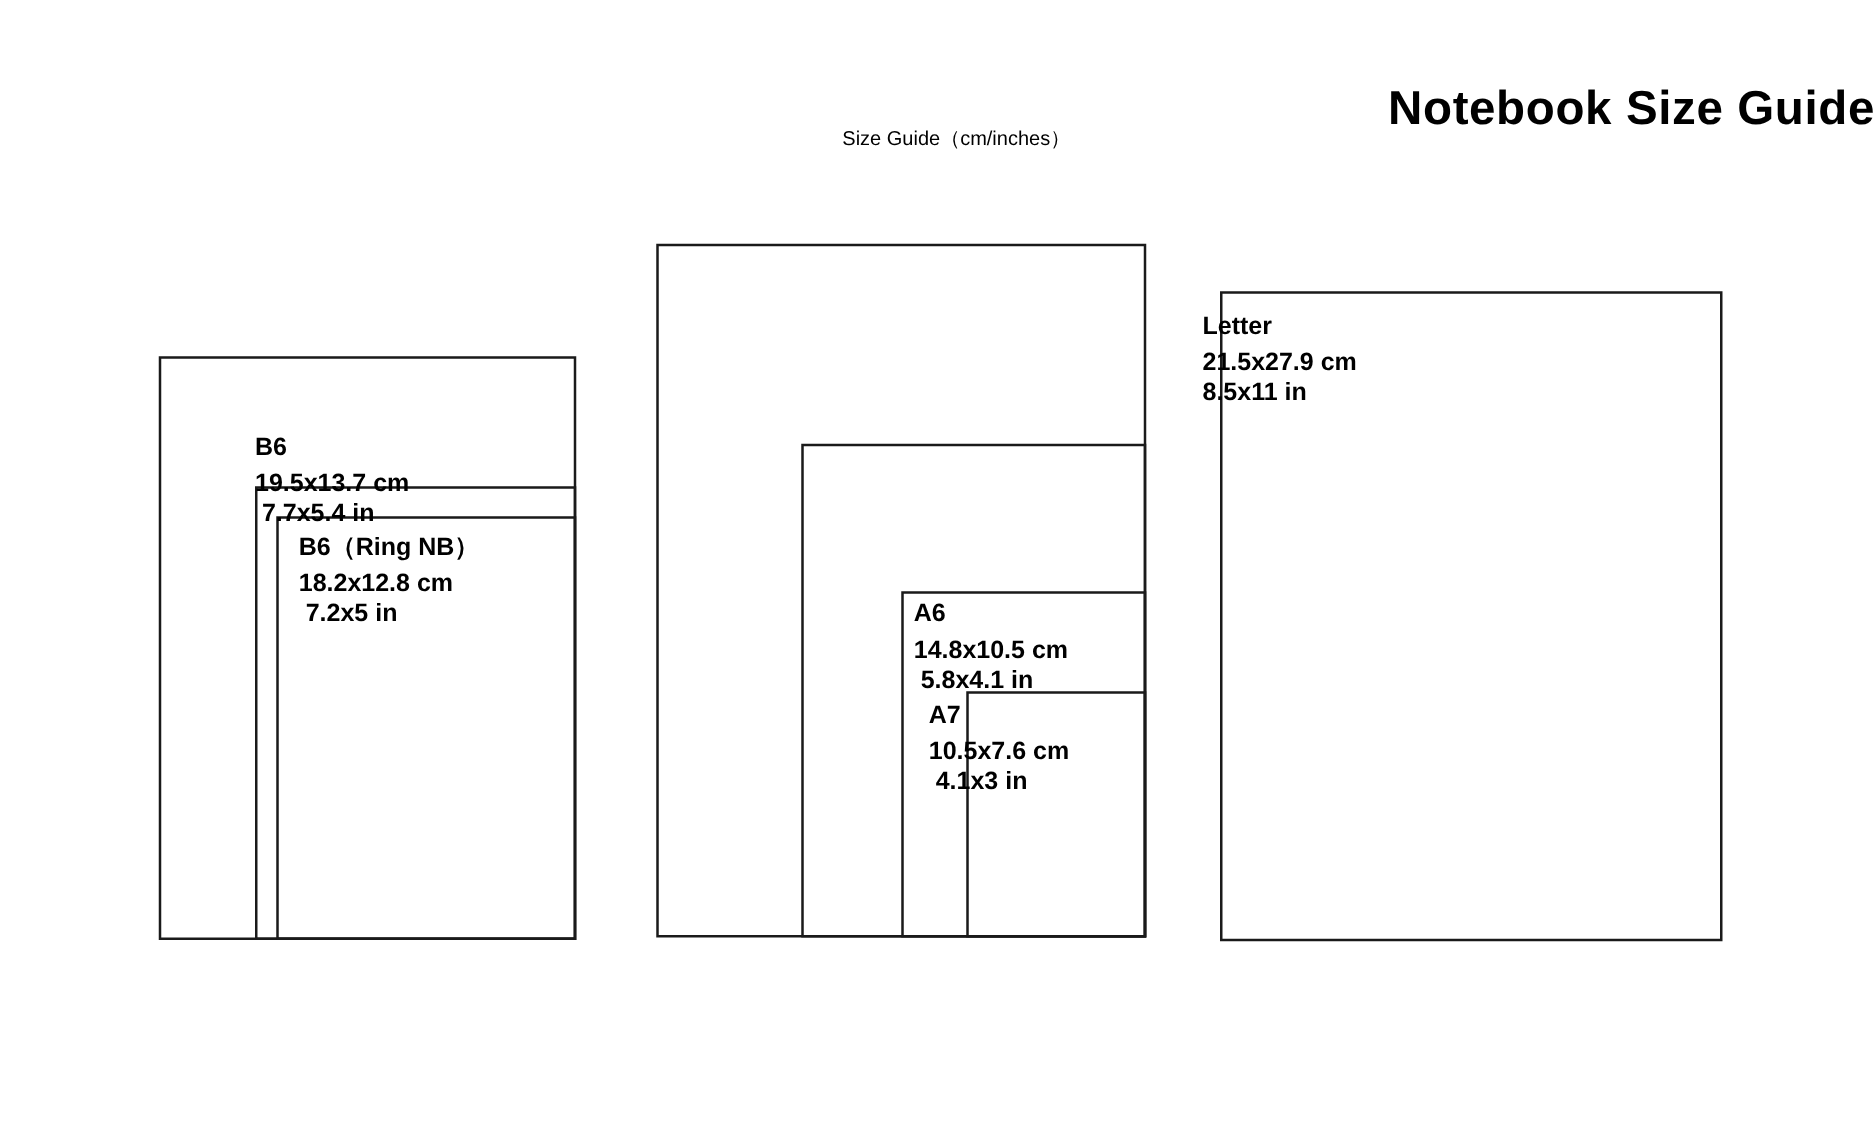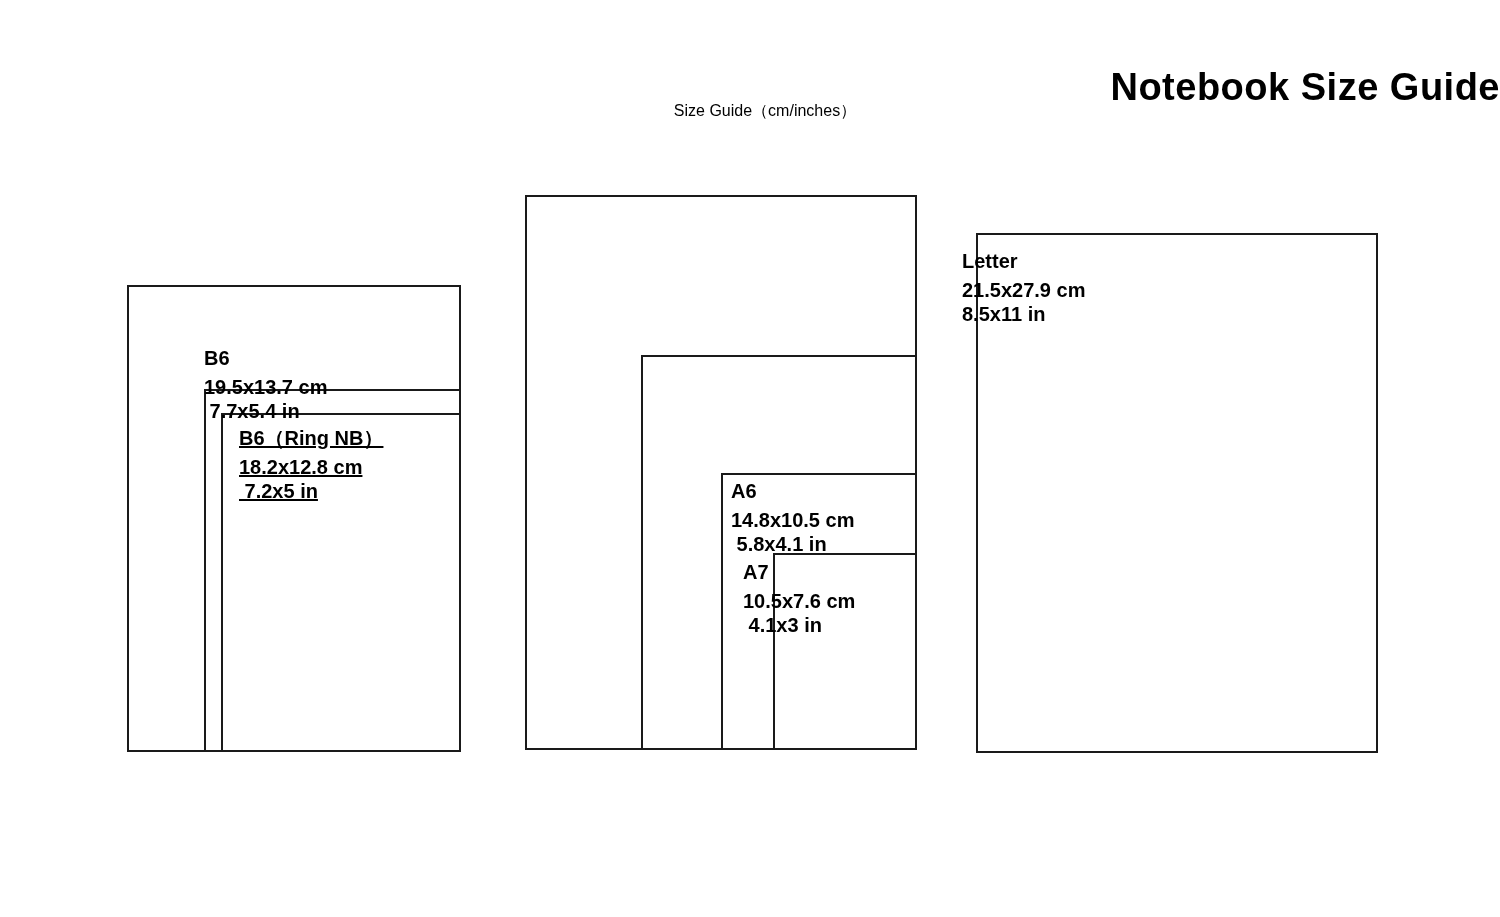--- a/index.html
+++ b/index.html
@@ -69,21 +69,21 @@
   <div class="rect" style="left:204px; top:389px; width:257px; height:363px;"></div>
   <div class="rect" style="left:221px; top:413px; width:240px; height:339px;"></div>
 
 
   <div class="label" style="left:204px; top:304px;margin-top:42px;">
     <div class="ln name">B6</div>
     <div class="ln">19.5x13.7 cm</div>
     <div class="ln"> 7.7x5.4 in</div>
   </div>
 
-  <div class="label" style="left:239px; top:426px;text-decoration:underline;">
+  <div class="label" style="left:239px; top:426px;">
     <div class="ln name">B6（Ring NB）</div>
     <div class="ln">18.2x12.8 cm</div>
     <div class="ln"> 7.2x5 in</div>
   </div>
 
   <div class="rect" style="left:525px; top:195px; width:392px; height:555px;"></div>
   <div class="rect" style="left:641px; top:355px; width:276px; height:395px;"></div>
   <div class="rect" style="left:721px; top:473px; width:196px; height:277px;"></div>
   <div class="rect" style="left:773px; top:553px; width:144px; height:197px;"></div>
 

